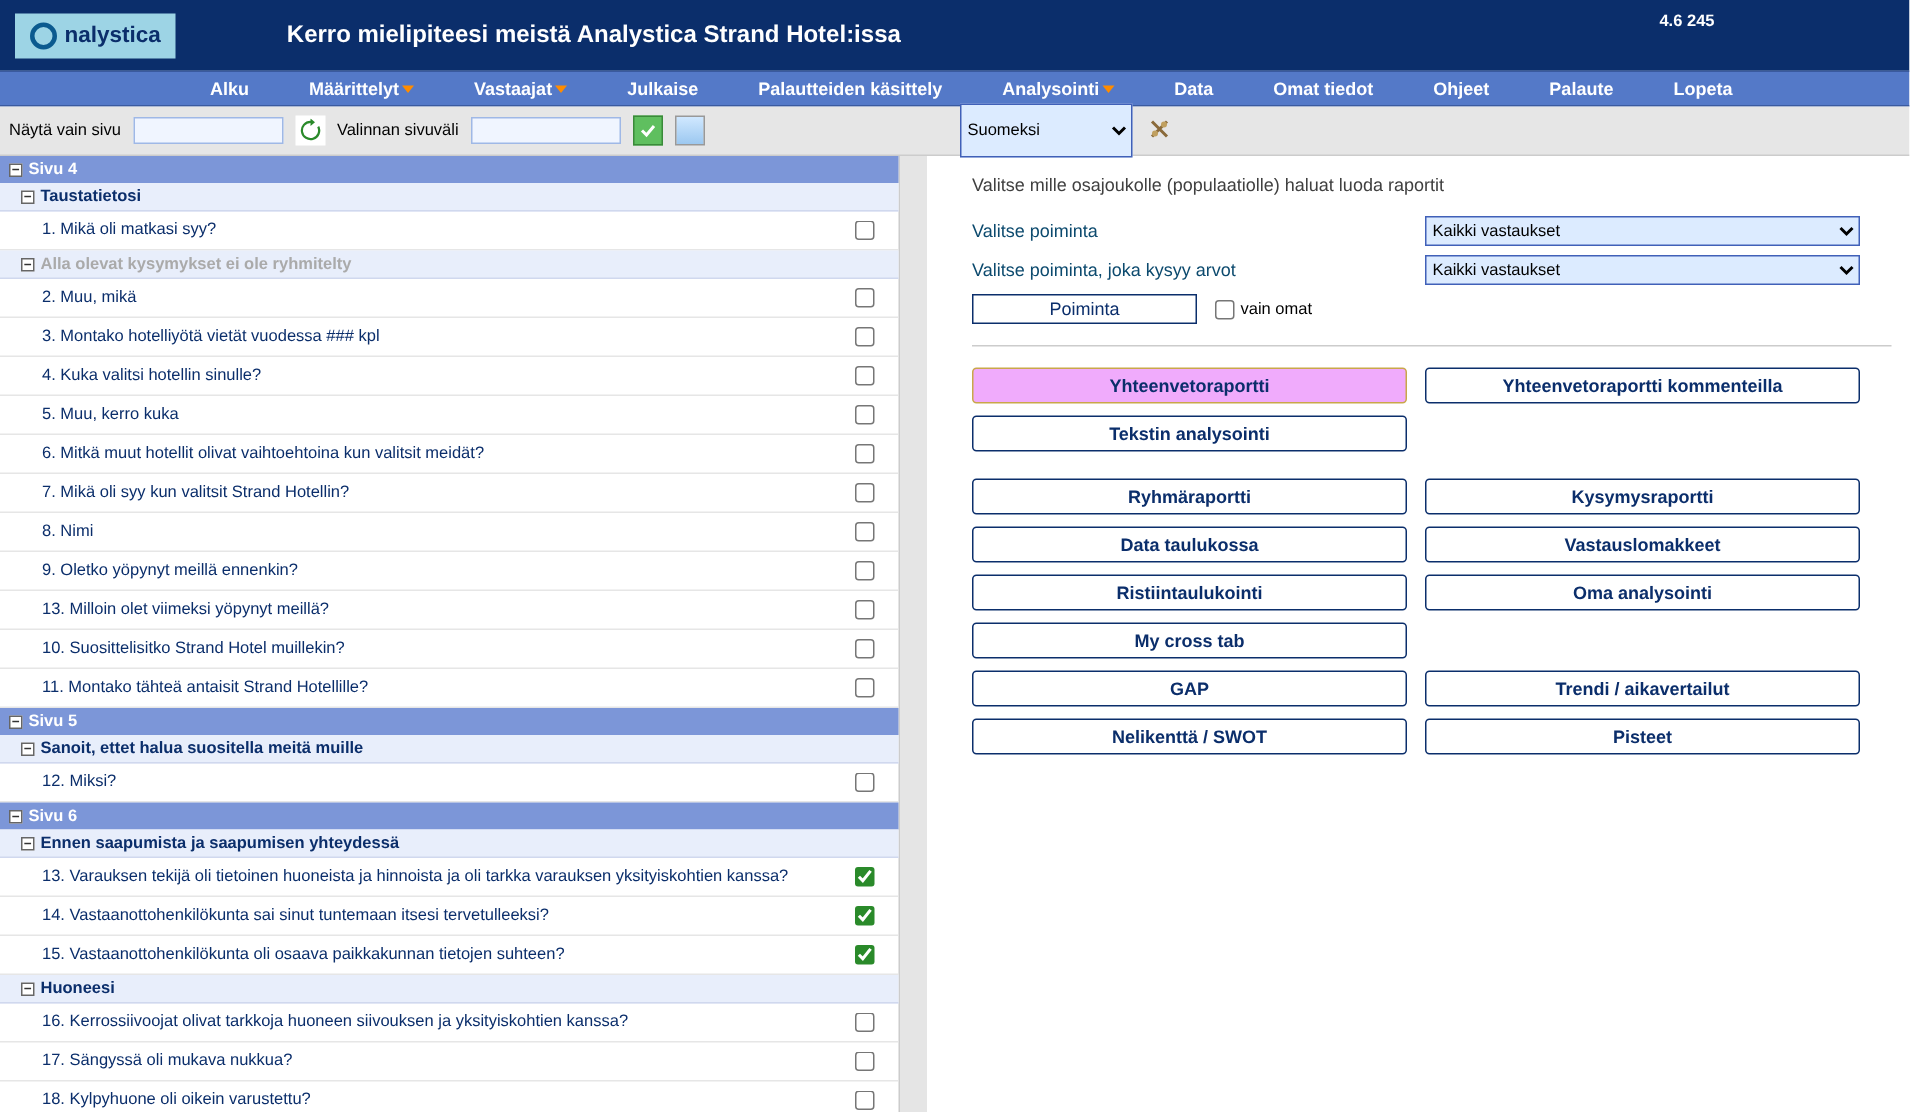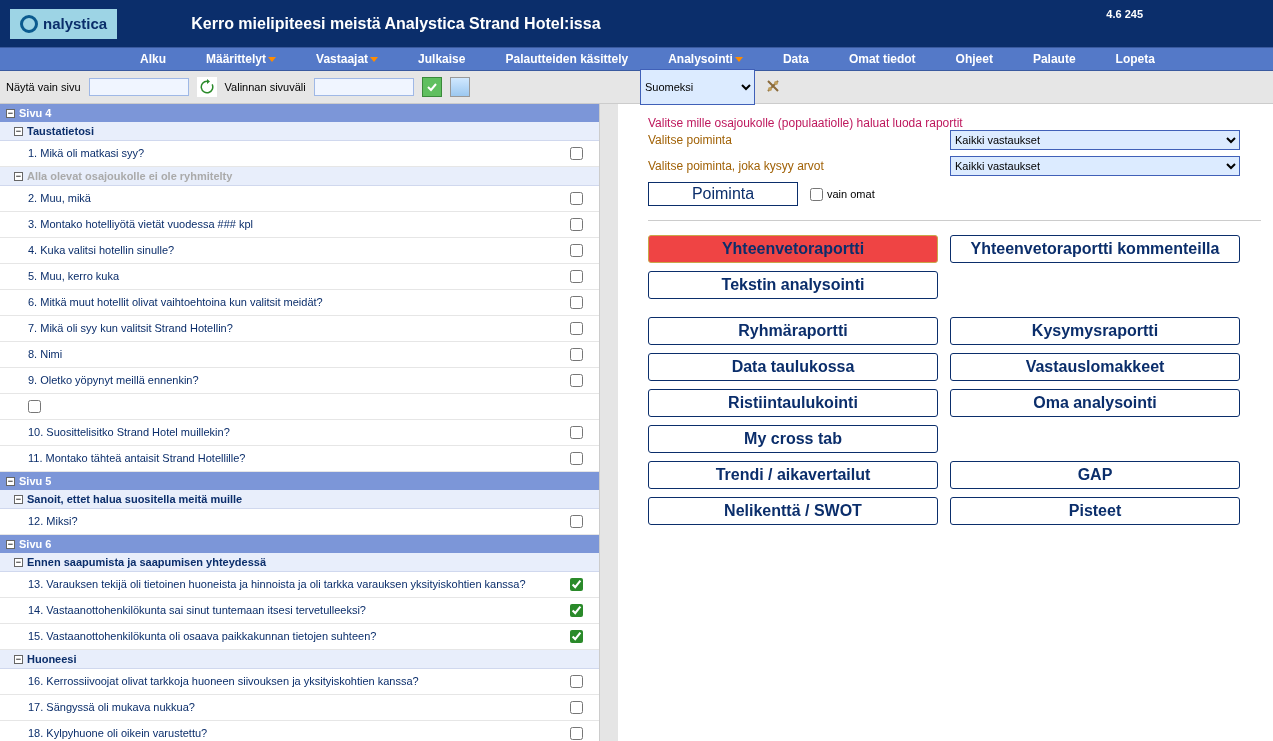--- a/index.html
+++ b/index.html
@@ -20,28 +20,28 @@
 .left { width: 600px; overflow-y: auto; border-right: 1px solid #ccc; position: relative; }
 .scrollbar-fake { width: 18px; background: #e5e5e5; }
 .right { flex: 1; padding: 12px 12px 12px 30px; overflow-y: auto; }
 .page-header { background: #7c96d8; color: #fff; font-weight: bold; padding: 3px 6px; font-size: 11px; display: flex; align-items: center; gap: 4px; }
 .group-header { background: #e8eefb; color: #0b2e6b; font-weight: bold; padding: 3px 6px 3px 14px; font-size: 11px; border-bottom: 1px solid #d0d8ee; display: flex; align-items: center; gap: 4px; }
 .group-header.muted { color: #aaa; }
 .question-row { display: flex; padding: 6px 8px 6px 28px; border-bottom: 1px solid #e6e6e6; font-size: 11px; color: #0b2e6b; }
 .question-row .qtext { flex: 1; }
 .question-row input[type="checkbox"] { margin-right: 8px; }
 .collapse-box { width: 9px; height: 9px; border: 1px solid #666; background: #fff; display: inline-flex; align-items: center; justify-content: center; font-size: 9px; line-height: 1; color: #333; }
-.right-label { color: #be185d; font-size: 12px; margin-bottom: 0; display: block; }
+.right-label { color: #404040; font-size: 12px; margin-bottom: 14px; display: block; }
 .right-row { display: flex; align-items: center; margin-bottom: 6px; gap: 12px; }
-.right-row label { color: #a16207; font-size: 12px; width: 290px; }
+.right-row label { color: #0c4a6e; font-size: 12px; width: 290px; }
 .right-row select { flex: 1; max-width: 290px; border: 1px solid #4060b8; background: #dcebff; font-size: 11px; height: 20px; }
-.btn { border: 1px solid #0b2e6b; background: #fff; color: #0b2e6b; font-weight: bold; font-size: 16px; padding: 4px 0; text-align: center; cursor: pointer; border-radius: 3px; }
+.btn { border: 1px solid #0b2e6b; background: #fff; color: #0b2e6b; font-weight: bold; font-size: 12px; padding: 4px 0; text-align: center; cursor: pointer; border-radius: 3px; }
 .btn.wide { width: 290px; }
 .btn.small { width: 150px; padding: 2px 0; border-radius: 0; font-weight: normal; }
-.btn.highlight { border: 1px solid #c9a74a; background: #ef4444; }
+.btn.highlight { border: 1px solid #c9a74a; background: #f0abfc; }
 .hr { border: none; border-top: 1px solid #ccc; margin: 14px 0; }
 .btn-grid { display: flex; flex-wrap: wrap; gap: 8px 12px; width: 600px; }
 .checkbox-checked { accent-color: #2a8a2a; }
 </style>
 </head>
 <body>
 
 <div class="header">
   <div class="logo">
     <span class="logo-circle"></span>
@@ -105,21 +105,21 @@
       <div class="group-header">
         <span class="collapse-box">−</span>
         <span>Taustatietosi</span>
       </div>
       <div class="question-row">
         <span class="qtext">1. Mikä oli matkasi syy?</span>
         <input type="checkbox" style="">
       </div>
       <div class="group-header muted">
         <span class="collapse-box">−</span>
-        <span>Alla olevat osajoukolle ei ole ryhmitelty</span>
+        <span>Alla olevat kysymykset ei ole ryhmitelty</span>
       </div>
       <div class="question-row">
         <span class="qtext">2. Muu, mikä</span>
         <input type="checkbox" style="">
       </div>
       <div class="question-row">
         <span class="qtext">3. Montako hotelliyötä vietät vuodessa ### kpl</span>
         <input type="checkbox" style="">
       </div>
       <div class="question-row">
@@ -140,20 +140,21 @@
       </div>
       <div class="question-row">
         <span class="qtext">8. Nimi</span>
         <input type="checkbox" style="">
       </div>
       <div class="question-row">
         <span class="qtext">9. Oletko yöpynyt meillä ennenkin?</span>
         <input type="checkbox" style="">
       </div>
       <div class="question-row">
+        <span class="qtext">13. Milloin olet viimeksi yöpynyt meillä?</span>
         <input type="checkbox" style="">
       </div>
       <div class="question-row">
         <span class="qtext">10. Suosittelisitko Strand Hotel muillekin?</span>
         <input type="checkbox" style="">
       </div>
       <div class="question-row">
         <span class="qtext">11. Montako tähteä antaisit Strand Hotellille?</span>
         <input type="checkbox" style="">
       </div>
@@ -233,19 +234,19 @@
     <div style="height:18px"></div>
     <div class="btn-grid" id="grid-buttons">
         <div class="btn wide">Ryhmäraportti</div>
         <div class="btn wide">Kysymysraportti</div>
         <div class="btn wide">Data taulukossa</div>
         <div class="btn wide">Vastauslomakkeet</div>
         <div class="btn wide">Ristiintaulukointi</div>
         <div class="btn wide">Oma analysointi</div>
         <div class="btn wide">My cross tab</div>
         <div style="width: 290px;"></div>
+        <div class="btn wide">GAP</div>
         <div class="btn wide">Trendi / aikavertailut</div>
-        <div class="btn wide">GAP</div>
         <div class="btn wide">Nelikenttä / SWOT</div>
         <div class="btn wide">Pisteet</div>
       </div>
   </div>
 </div>
 
 </body></html>

